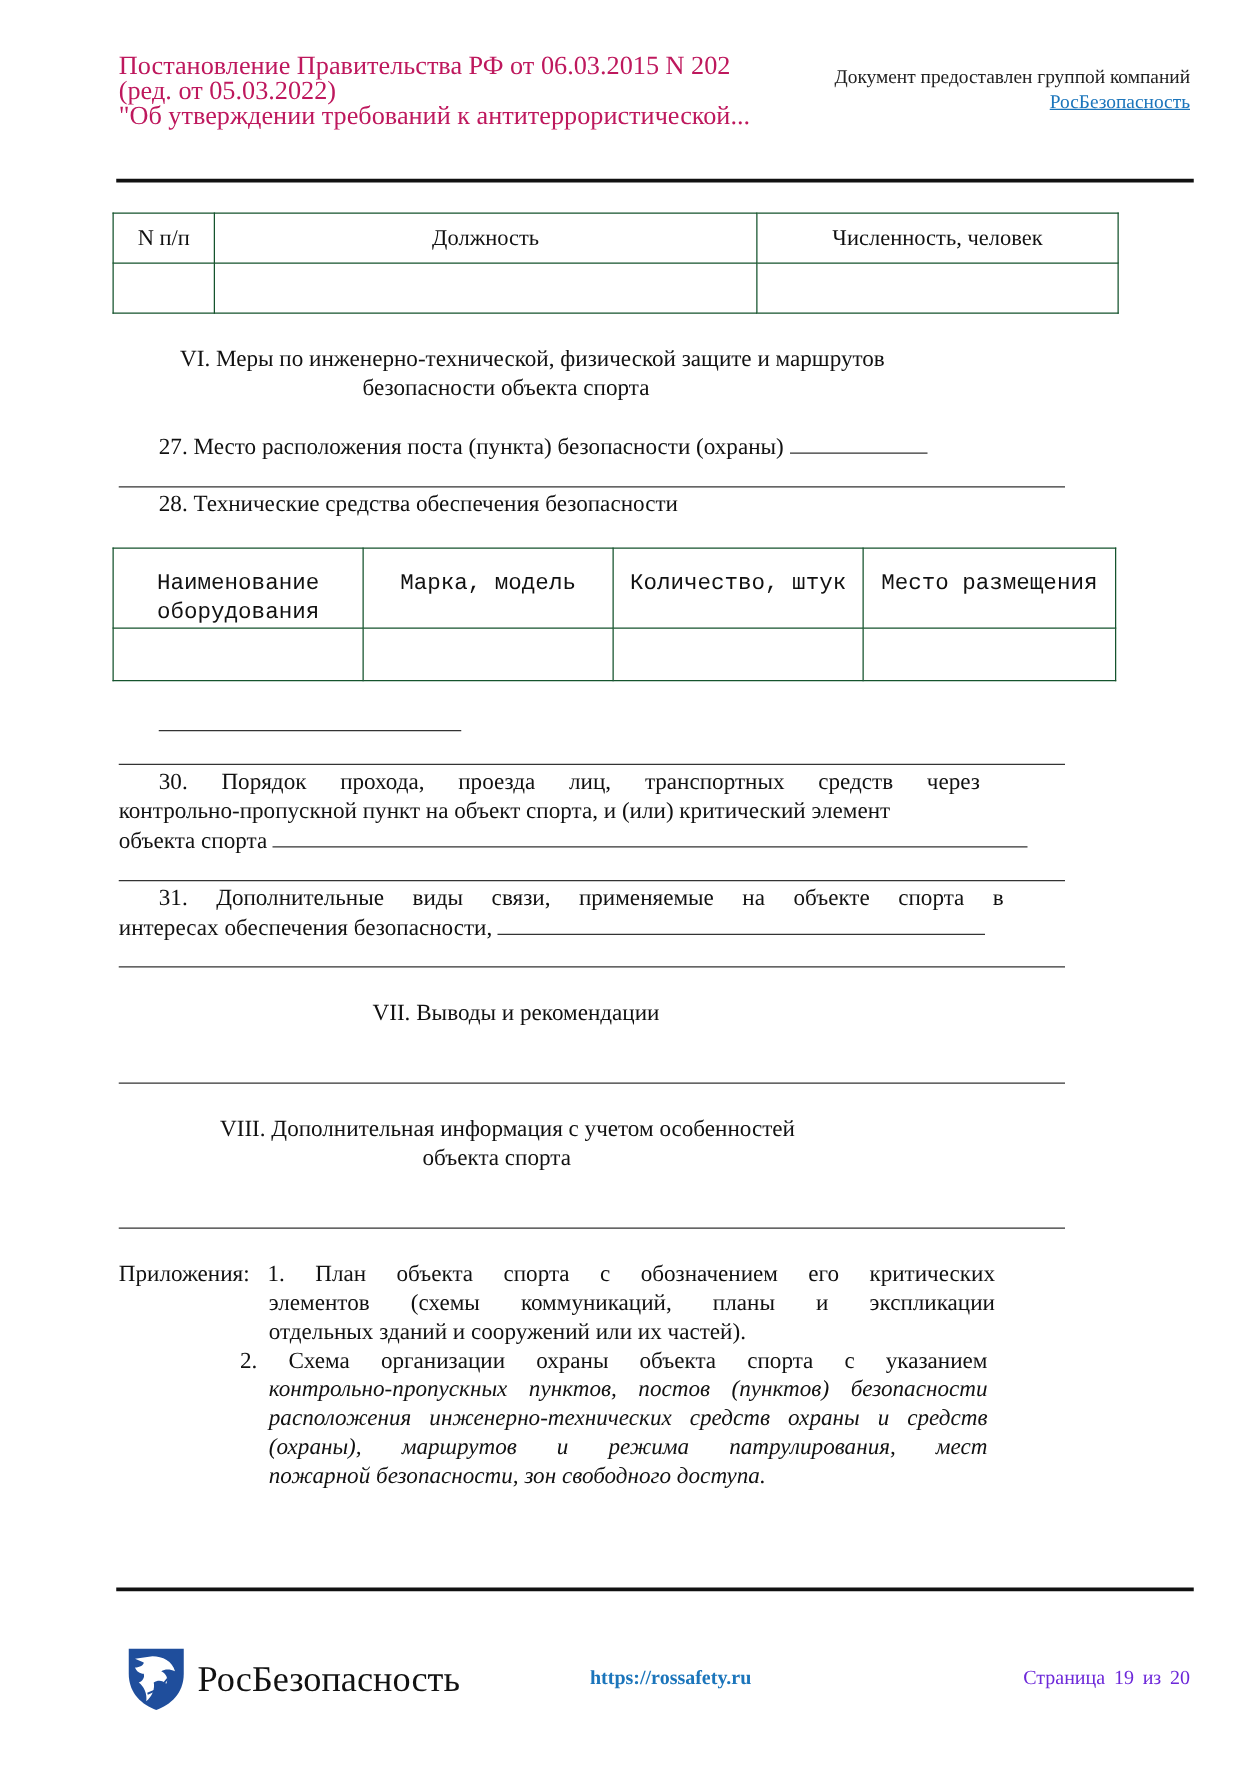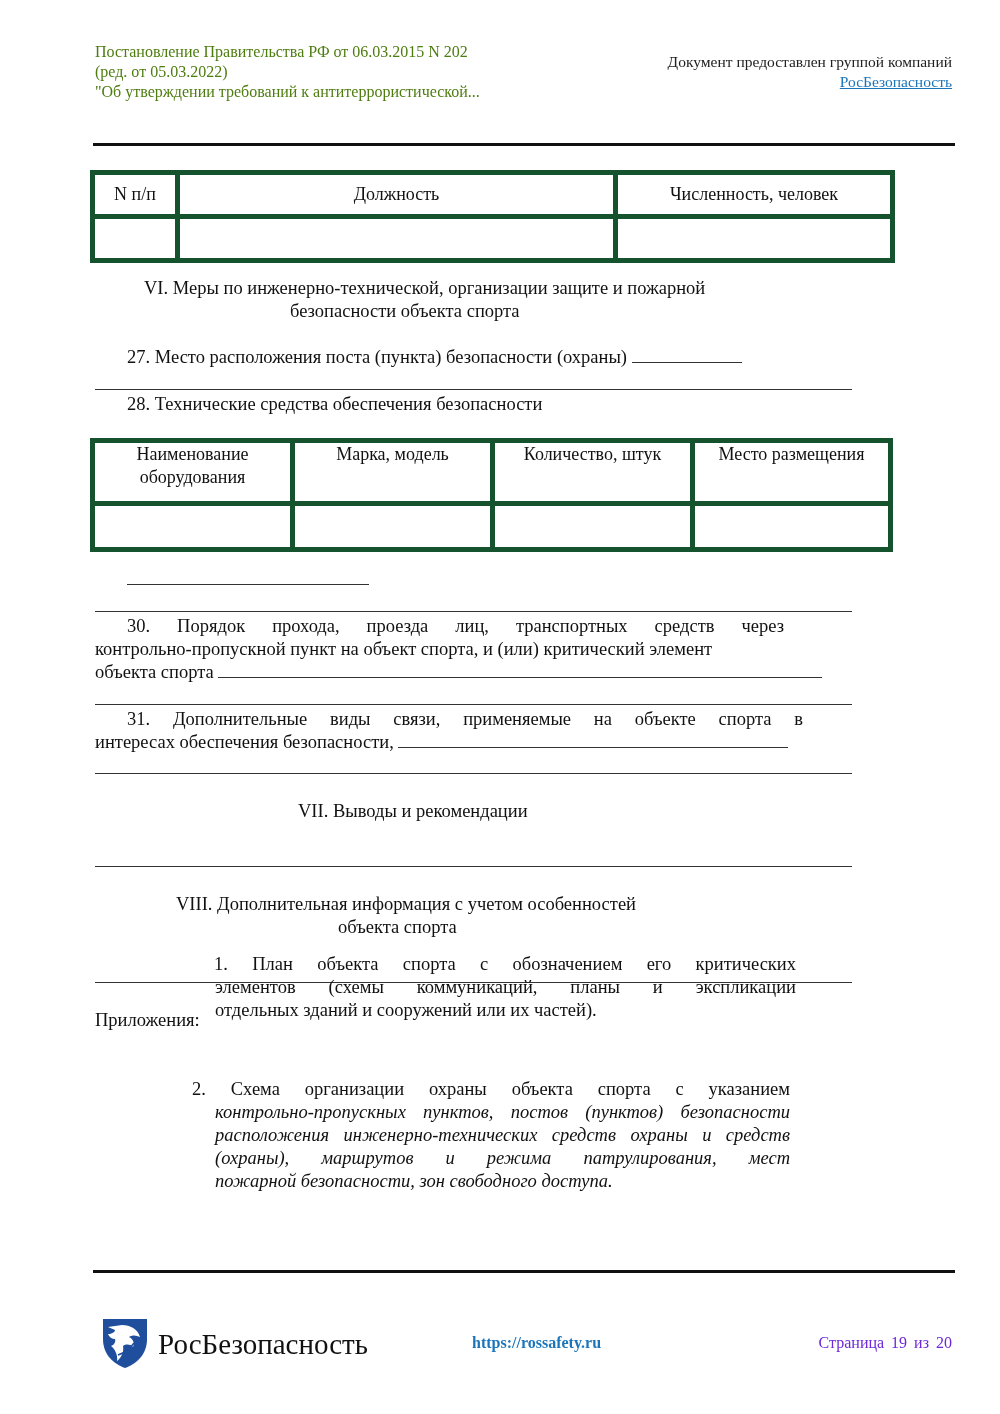--- a/index.html
+++ b/index.html
@@ -1,29 +1,29 @@
 <!DOCTYPE html>
 <html><head>
 <meta charset="utf-8">
 <style>
   html, body { margin: 0; padding: 0; background: #ffffff; }
   body { width: 1000px; height: 1414px; position: relative; overflow: hidden;
          font-family: "Liberation Serif", "DejaVu Serif", serif; color: #111; }
   .abs { position: absolute; }
-  .hdr-left { left: 95px; top: 42px; font-size: 16px; line-height: 20px; color: #4d7c0f; }
+  .hdr-left { left: 95px; top: 42px; font-size: 21px; line-height: 20px; color: #be185d; }
   .hdr-right { right: 48px; top: 52px; font-size: 15.5px; line-height: 20px; text-align: right; color: #222; margin-left: 25px; }
   .hdr-right a { color: #1b75bb; text-decoration: underline; }
   .rule-thick { left: 93px; width: 862px; height: 3px; background: #111; }
   .tbl { border-collapse: collapse; font-size: 18px; }
-  .tbl td { border: 5px solid #14532d; text-align: center; vertical-align: top; padding: 0; }
+  .tbl td { border: 1px solid #14532d; text-align: center; vertical-align: top; padding: 0; }
   .t1 { left: 90px; top: 170px; width: 805px; }
   .t1 td.h { height: 39px; vertical-align: middle; }
   .t1 td.b { height: 39px; }
   .t2 { left: 90px; top: 438px; width: 803px; }
-  .t2 td.h { height: 63px; padding-top: 0; line-height: 23px; box-sizing: border-box; }
+  .t2 td.h { height: 63px; padding-top: 17px; line-height: 23px; box-sizing: border-box; font-family: Liberation Mono, monospace; }
   .t2 td.b { height: 41px; }
   .txt { font-size: 18.5px; line-height: 23px; color: #111; }
   .justify { text-align: justify; text-align-last: justify; }
   .line { left: 95px; width: 757px; height: 1px; background: #333; }
   .blank { display: inline-block; border-bottom: 1px solid #333; height: 16px; vertical-align: baseline; }
   .footer-logo { left: 100px; top: 1315px; display: flex; align-items: center; }
   .logo-text { font-size: 29px; color: #111; margin-left: 8px; }
   .url { left: 472px; top: 1334px; font-size: 16px; font-weight: bold; color: #1b75bb; }
   .page { right: 48px; top: 1334px; font-size: 16px; color: #6d28d9; word-spacing: 3px; }
 </style>
@@ -49,21 +49,21 @@
     <td class="h">Численность, человек</td>
   </tr>
   <tr>
     <td class="b"></td>
     <td class="b"></td>
     <td class="b"></td>
   </tr>
 </tbody>
   </table>
 
-<div class="abs txt" style="left:144px; top:277px;">VI. Меры по инженерно-технической, организации защите и пожарной</div>
+<div class="abs txt" style="left:144px; top:277px;">VI. Меры по инженерно-технической, физической защите и маршрутов</div>
 <div class="abs txt" style="left:290px; top:300px;">безопасности объекта спорта</div>
 
 <div class="abs txt" style="left:127px; top:346px;">
   <span>27. Место расположения поста (пункта) безопасности (охраны)</span>
   <span class="blank" style="width:110px;"></span>
 </div>
 <div class="abs line" style="top:389px;"></div>
 
 <div class="abs txt" style="left:127px; top:393px;">28. Технические средства обеспечения безопасности</div>
 
@@ -106,21 +106,21 @@
 
 <div class="abs txt" style="left:298px; top:800px;">VII. Выводы и рекомендации</div>
 <div class="abs line" style="top:866px;"></div>
 
 <div class="abs txt" style="left:176px; top:893px;">VIII. Дополнительная информация с учетом особенностей</div>
 <div class="abs txt" style="left:338px; top:916px;">объекта спорта</div>
 <div class="abs line" style="top:982px;"></div>
 
 <div class="abs txt" style="left:95px; top:1009px;">Приложения:</div>
 
-<div class="abs txt" style="left:215px; top:953px; width:581px;font-family:Liberation Serif, serif;">
+<div class="abs txt" style="left:215px; top:1009px; width:581px;font-family:Liberation Serif, serif;">
   <div class="justify" style="margin-left:-1px;">
     <span>1.</span>
     <span>План объекта спорта с обозначением его критических</span>
   </div>
   <div class="justify">элементов (схемы коммуникаций, планы и экспликации</div>
   <div>отдельных зданий и сооружений или их частей).</div>
 </div>
 
 <div class="abs txt" style="left:192px; top:1078px; width:598px;">
   <div class="justify">

